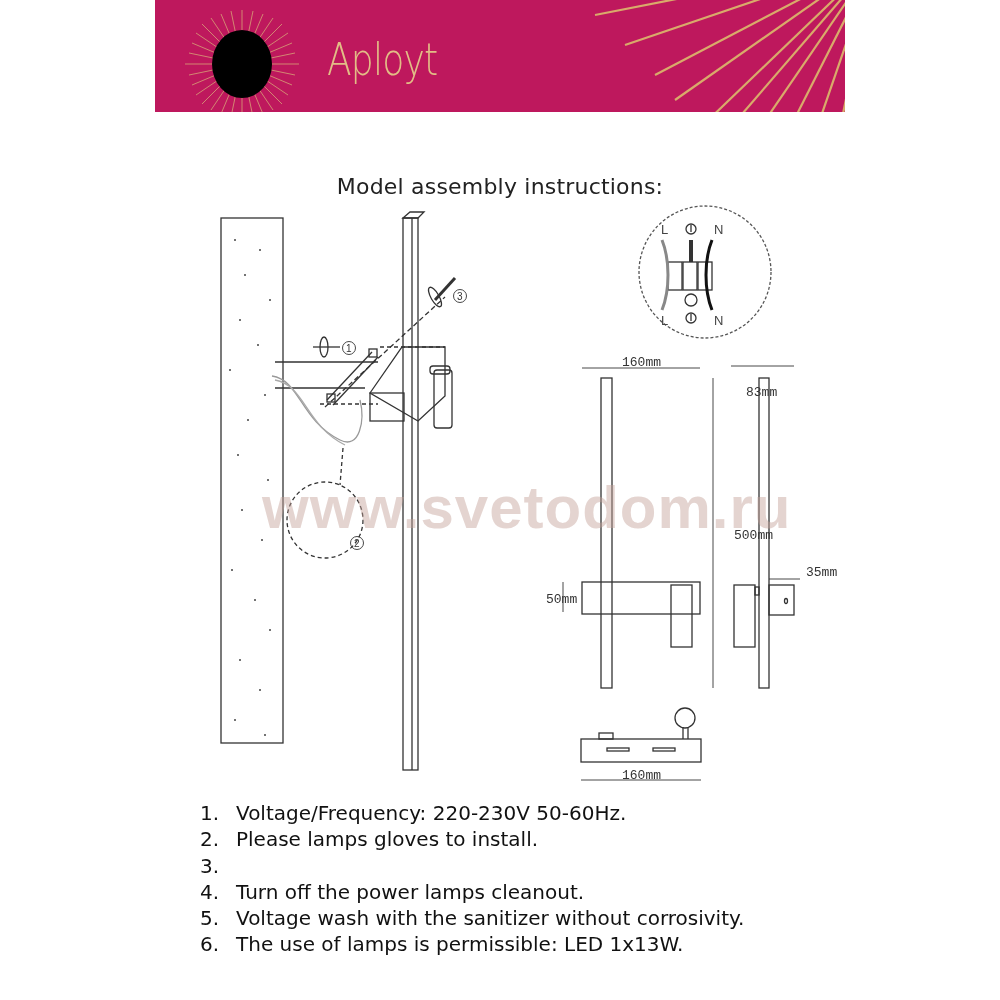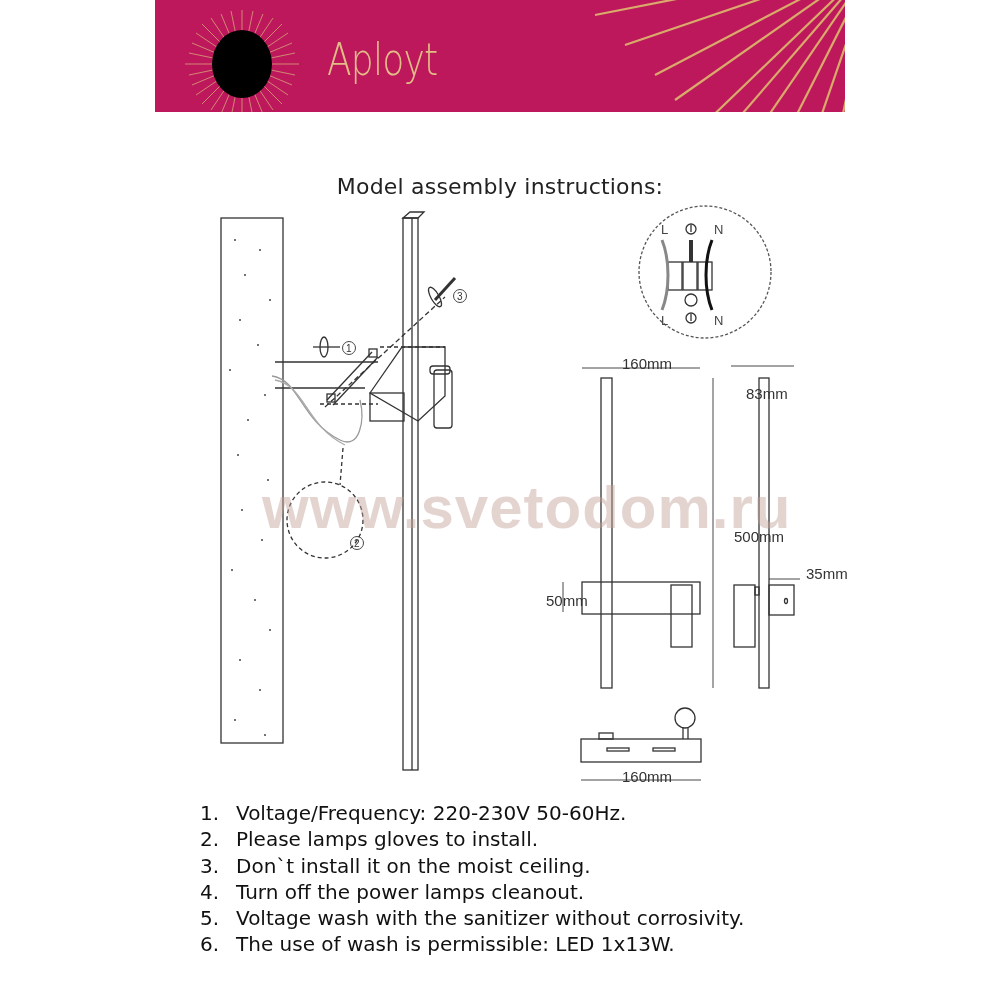--- a/index.html
+++ b/index.html
@@ -3,21 +3,21 @@
 <meta charset="utf-8">
 <style>
   html,body{margin:0;padding:0;background:#fff;}
   body{width:1000px;height:1000px;position:relative;overflow:hidden;font-family:"DejaVu Sans","Liberation Sans",sans-serif;color:#1a1a1a;}
   .banner{position:absolute;left:155px;top:0;width:690px;height:112px;background:#be185d;overflow:hidden;}
   .banner svg{position:absolute;left:0;top:0;}
   .brand{position:absolute;left:172px;top:34px;font-family:"DejaVu Sans","Liberation Sans",sans-serif;font-weight:200;font-size:44px;letter-spacing:-1px;color:#e2bd86;transform:scaleX(0.82);transform-origin:left center;}
   .title{position:absolute;left:0;width:1000px;top:137px;text-align:center;font-size:22px;line-height:28px;font-weight:400;color:#222;letter-spacing:0.2px;margin-top:36px;}
   .drawing{position:absolute;left:0;top:0;}
   .watermark{position:absolute;left:262px;top:473px;font-family:"Liberation Sans","DejaVu Sans",sans-serif;font-weight:700;font-size:60px;color:rgba(195,160,150,0.45);letter-spacing:1px;pointer-events:none;}
-  .dim{position:absolute;font-family:Liberation Sans, sans-serif;font-size:15px;color:#333;}
+  .dim{position:absolute;font-family:Liberation Mono, monospace;font-size:13px;color:#333;}
   .instructions{position:absolute;left:200px;top:800px;margin:0;padding:0;list-style:none;font-size:20px;line-height:26.3px;color:#111;}
   .instructions li{display:flex;}
   .instructions .num{width:36px;display:inline-block;}
 </style>
 </head>
 <body>
 
 <div class="banner">
   <svg width="690" height="128">
     <defs>
@@ -209,27 +209,26 @@
   <li>
       <span class="num">1.</span>
       <span>Voltage/Frequency: 220-230V 50-60Hz.</span>
     </li>
   <li>
       <span class="num">2.</span>
       <span>Please lamps gloves to install.</span>
     </li>
   <li>
       <span class="num">3.</span>
-      <span>Don`t install it on the moist ceiling.</span>
     </li>
   <li>
       <span class="num">4.</span>
       <span>Turn off the power lamps cleanout.</span>
     </li>
   <li>
       <span class="num">5.</span>
       <span>Voltage wash with the sanitizer without corrosivity.</span>
     </li>
   <li>
       <span class="num">6.</span>
-      <span>The use of wash is permissible: LED 1x13W.</span>
+      <span>The use of lamps is permissible: LED 1x13W.</span>
     </li>
 </ul>
 
 </body></html>

